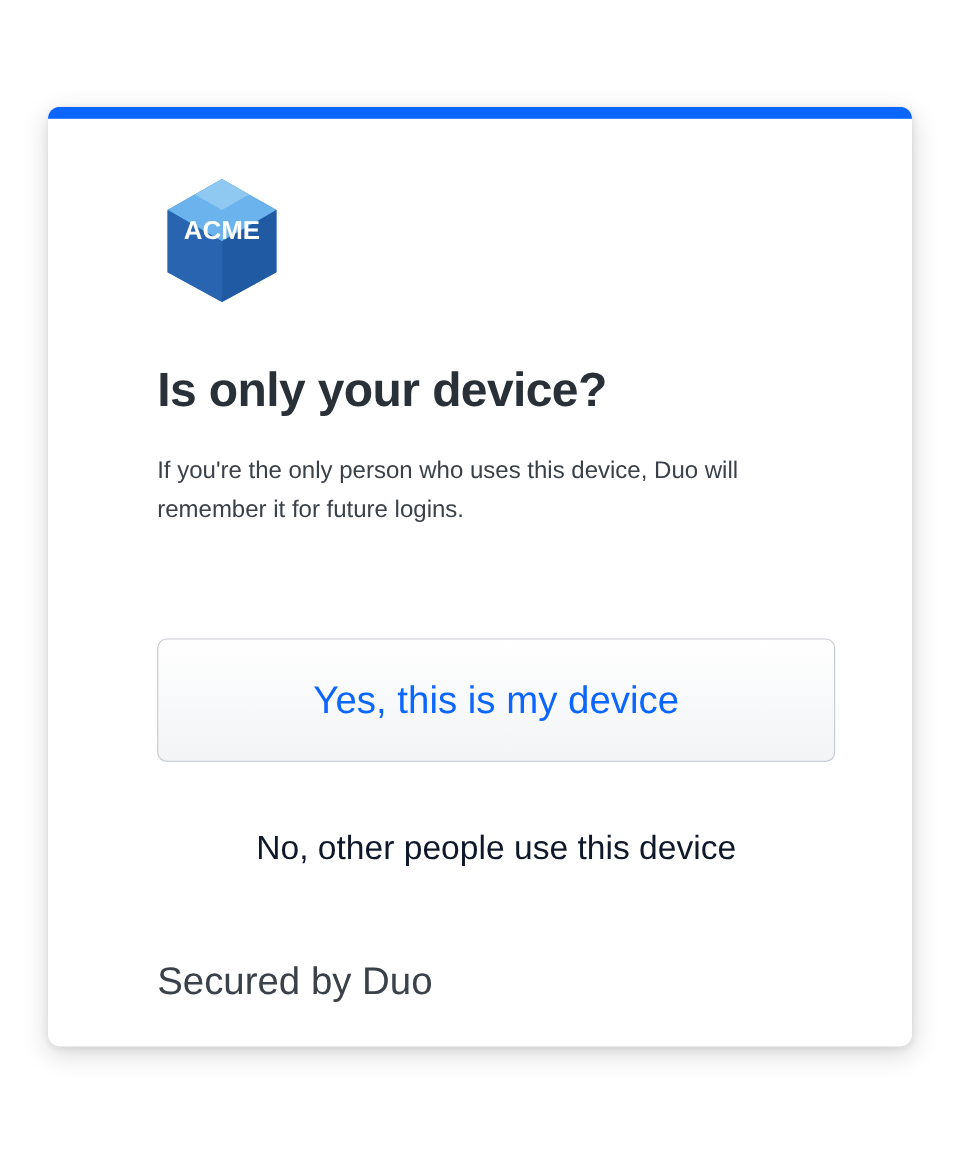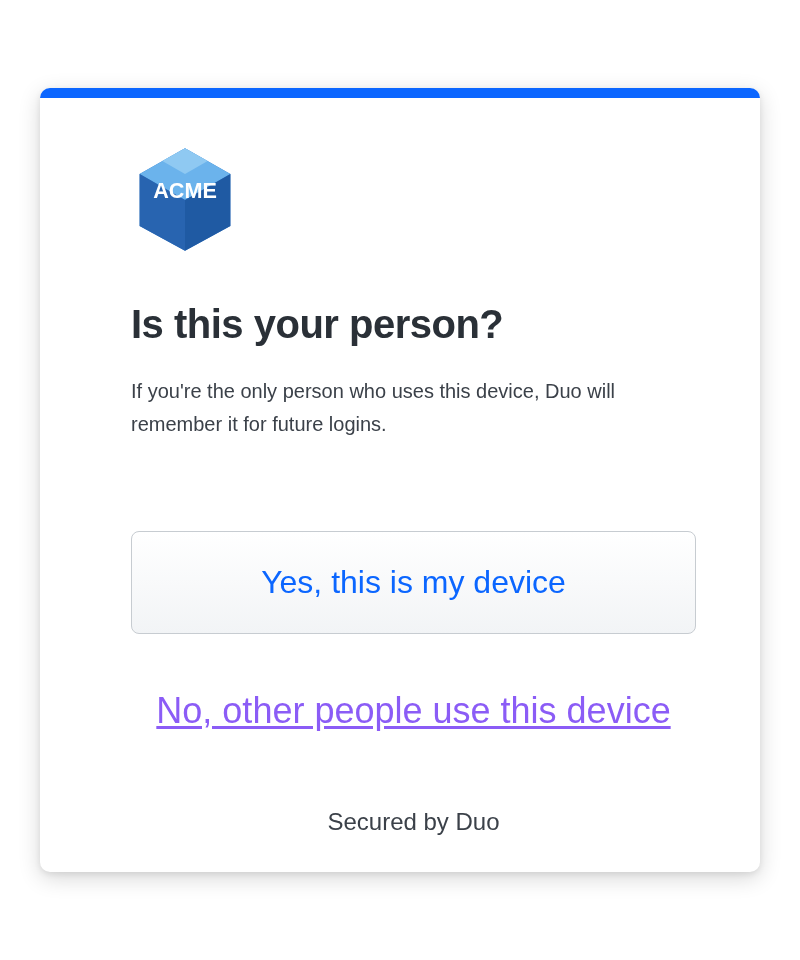--- a/index.html
+++ b/index.html
@@ -62,34 +62,33 @@
       border-radius: 8px;
       padding: 32px 10px;
       cursor: pointer;
       font-family: Liberation Sans, sans-serif;
       margin-bottom: 56px;
     }
     .secondary-link-row {
       text-align: center;
     }
     .secondary-link {
-      font-size: 36px;
-      color: #8b5cf6;
-      text-decoration: underline;
+      font-size: 28px;
+      color: #0f172a;
       text-underline-offset: 3px;
       cursor: pointer;
       background: none;
       border: none;
       font-family: inherit;
       padding: 0;
     }
     .footer {
       margin-top: 76px;
-      text-align: center;
-      font-size: 24px;
+      text-align: left;
+      font-size: 32px;
       color: #3b4149;
     }
   </style>
 </head>
 <body>
 
 <div class="card">
   <div class="accent-bar"></div>
   <div class="card-body">
 
@@ -97,21 +96,21 @@
       <svg class="logo" viewBox="0 0 100 100">
         <polygon points="50,2 92,26 92,74 50,97 8,74 8,26" fill="#2f78c9"></polygon>
         <polygon points="50,2 92,26 50,50 8,26" fill="#6bb3ec"></polygon>
         <polygon points="8,26 50,50 50,97 8,74" fill="#2864b0"></polygon>
         <polygon points="92,26 50,50 50,97 92,74" fill="#1f5aa3"></polygon>
         <polygon points="50,2 71,14 50,26 29,14" fill="#8fc9f2"></polygon>
         <text x="50" y="48" text-anchor="middle" font-family="Arial, sans-serif" font-weight="700" font-size="20" fill="#ffffff">ACME</text>
       </svg>
     </div>
 
-    <h1 class="title">Is this your person?</h1>
+    <h1 class="title">Is only your device?</h1>
 
     <p class="description">If you're the only person who uses this device, Duo will remember it for future logins.</p>
 
     <button class="primary-btn">Yes, this is my device</button>
 
     <div class="secondary-link-row">
       <button class="secondary-link">No, other people use this device</button>
     </div>
 
     <div class="footer">Secured by Duo</div>

